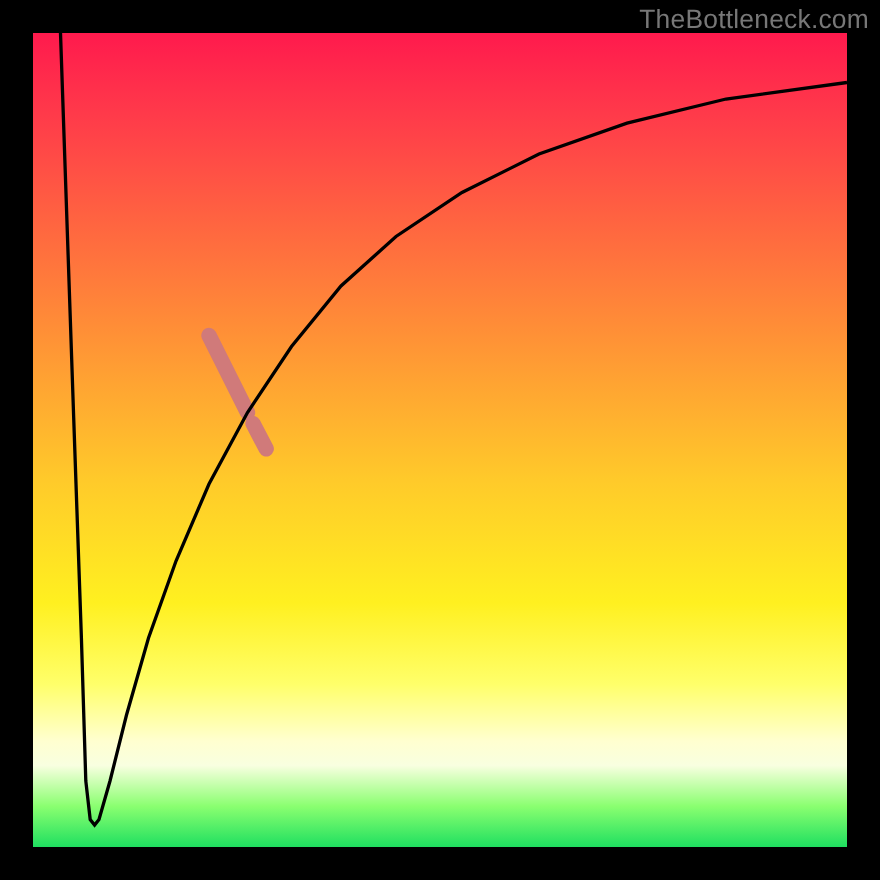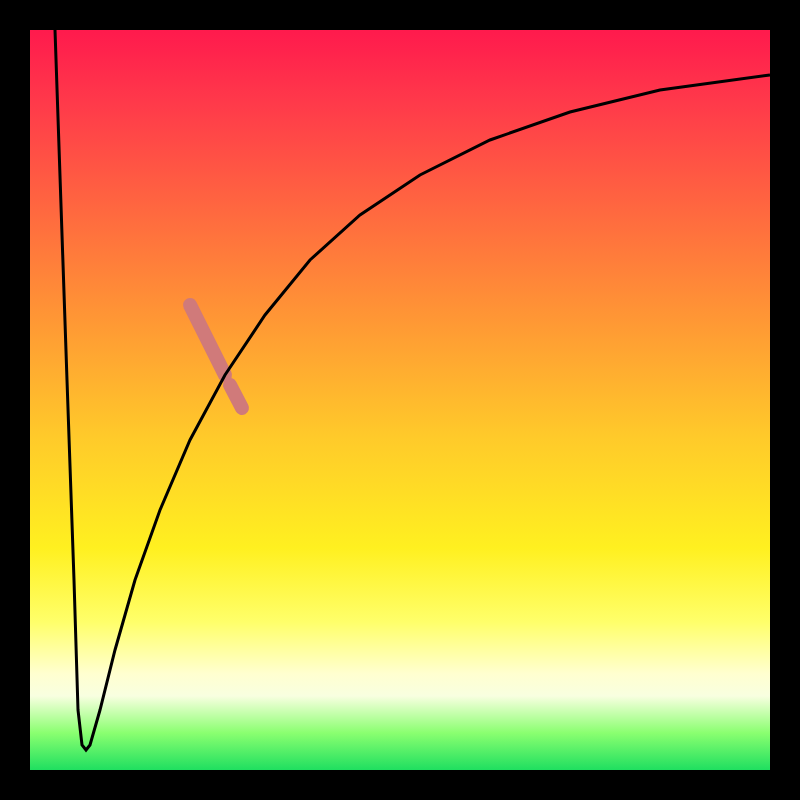--- a/index.html
+++ b/index.html
@@ -54,20 +54,21 @@
     font-size: 24px;
     font-weight: 400;
     letter-spacing: 0.2px;
   }
 </style>
 </head>
 <body>
 
 <div class="frame">
 
+  <div class="watermark">TheBottleneck.com</div>
 
   <div class="plot-area">
     <svg class="curve-svg" viewBox="0 0 740 740" preserveAspectRatio="none">
       <g>
         <line stroke-linecap="round" stroke="#d07a7a" x1="160" y1="275" x2="195" y2="345" stroke-width="14"></line>
         <line stroke-linecap="round" stroke="#d07a7a" x1="200" y1="355" x2="212" y2="378" stroke-width="14"></line>
       </g>
       <path fill="none" stroke-width="3" stroke="#000000" d="M25 0 L37 350 L44 550 L48 680 L52 715 L56 720 L60 715 L70 680 L85 620 L105 550 L130 480 L160 410 L195 345 L235 285 L280 230 L330 185 L390 145 L460 110 L540 82 L630 60 L740 45"></path>
     </svg>
   </div>

